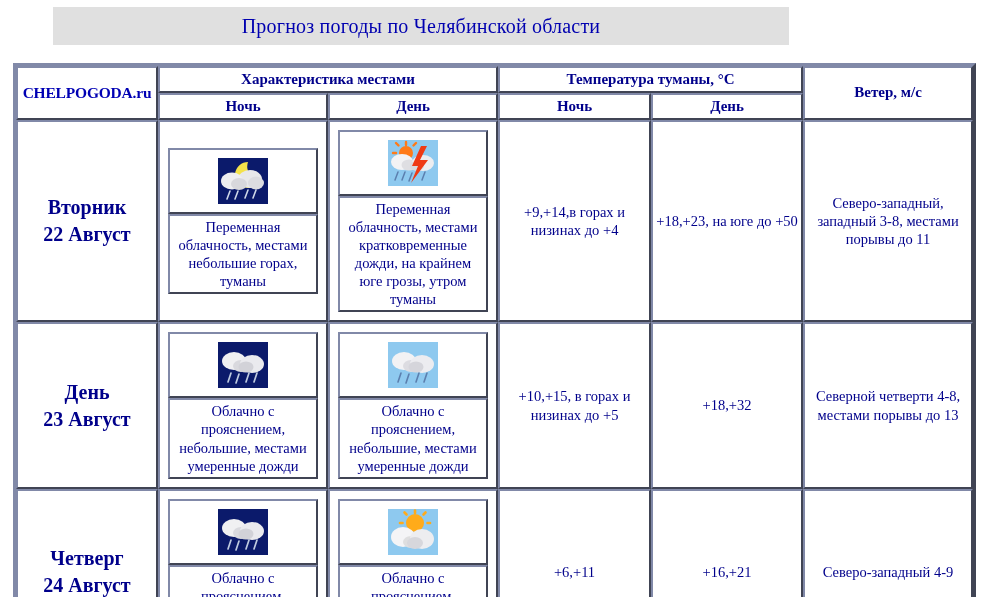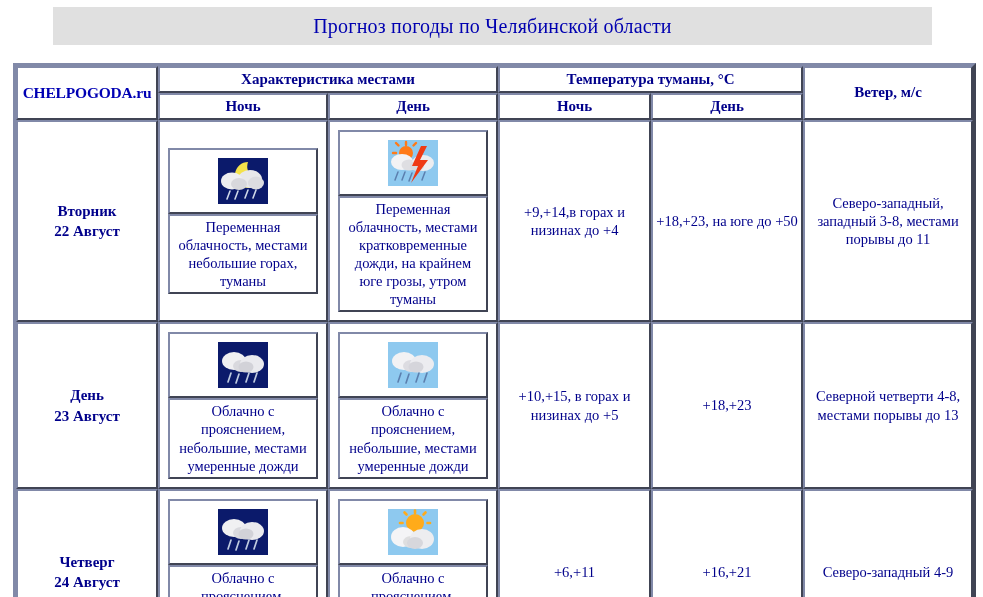--- a/index.html
+++ b/index.html
@@ -13,21 +13,21 @@
     position: relative;
     overflow: hidden;
     font-family: "Liberation Serif", "DejaVu Serif", serif;
   }
 
   
   #title-band {
     position: absolute;
     left: 53px;
     top: 7px;
-    width: 879px;
+    width: 736px;
     height: 38px;
     background: #e0e0e0;
     display: flex;
     align-items: center;
     justify-content: center;
   }
   #title-text {
     color: #0000b0;
     font-size: 20px;
     font-family: "Liberation Serif", "DejaVu Serif", serif;
@@ -73,21 +73,21 @@
 
   .brand {
     font-weight: bold;
     font-size: 15.5px;
     color: #0000b4;
     white-space: nowrap;
     letter-spacing: -0.2px;
   }
   .daylabel {
     font-weight: bold;
-    font-size: 15px;
+    font-size: 20px;
     color: #00008b;
     line-height: 1.35;
   }
   .cell-temp { font-size: 14.5px; }
   .cell-wind { font-size: 14.5px; }
 
   
   .weather-cell {
     padding: 8px !important;
     border: 2px outset #8189a8;
@@ -296,21 +296,21 @@
           </td>
               </tr>
           <tr>
                 <td class="desc-cell">Облачно с прояснением, небольшие, местами умеренные дожди</td>
               </tr>
         </tbody>
           </table>
       </td>
 
       <td class="cell-temp">+10,+15, в горах и низинах до +5</td>
-      <td class="cell-temp">+18,+23</td>
+      <td class="cell-temp">+18,+32</td>
       <td class="cell-wind">Северной четверти 4-8, местами порывы до 13</td>
     </tr>
 
     <tr>
       <td>
         <div class="daylabel">Четверг</div>
         <div class="daylabel">24 Август</div>
       </td>
 
       <td class="weather-cell">

